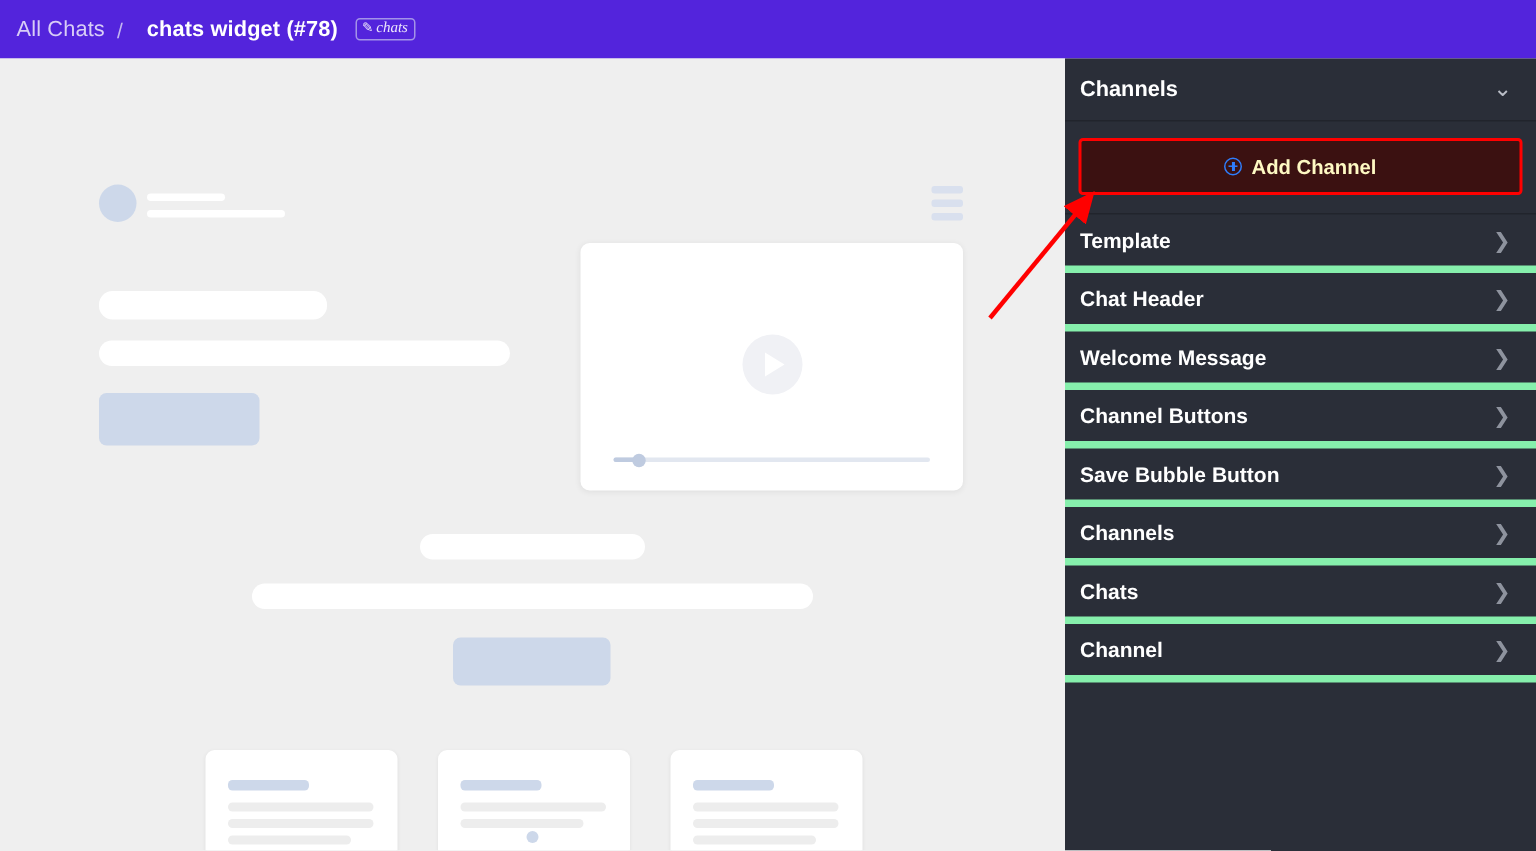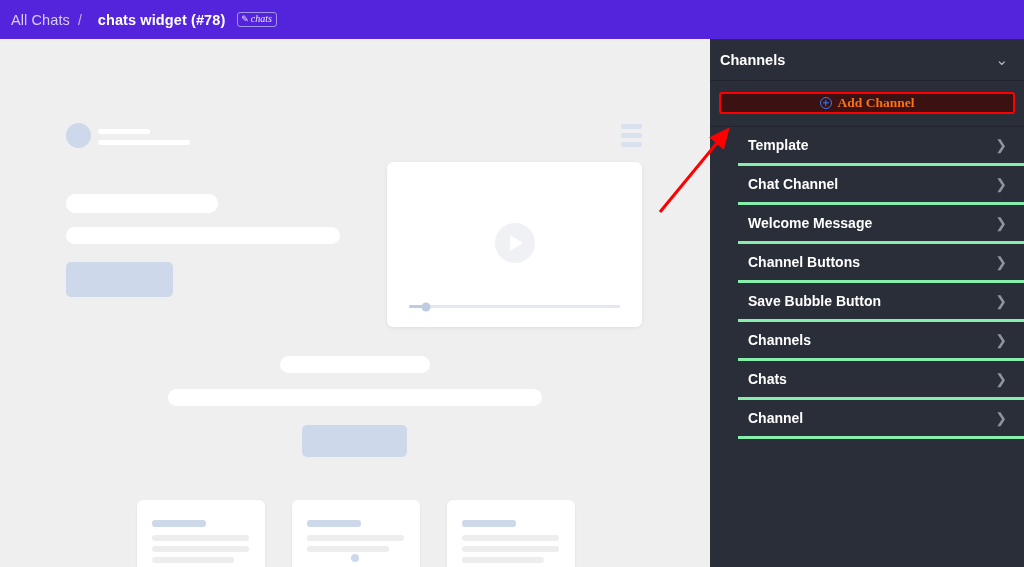--- a/index.html
+++ b/index.html
@@ -140,41 +140,40 @@
     border-bottom:1px solid #21242C;
     cursor:pointer;
     text-align:center;
   }
   .panel-head .ttl { color:#FFFFFF; font-size:14.5px; font-weight:bold; }
   .chev-d { color:#B9BDC6; font-size:15px; line-height:1; }
 
   .add-wrap { padding:11px 9px 12px 9px; border-bottom:1px solid #21242C; }
   .add-btn {
     display:flex; align-items:center; justify-content:center; gap:6px;
-    height:22px; width:100%;
+    height:38px; width:100%;
     background:#3B1111; border:2px solid #FF0000; border-radius:3px;
-    color:#f97316; font-size:13.5px; font-weight:bold;
-    cursor:pointer; font-family:Liberation Serif, serif;
+    color:#fef9c3; font-size:13.5px; font-weight:bold;
+    cursor:pointer; font-family:Liberation Sans, sans-serif;
   }
   .plus-circ {
     width:12px; height:12px; border:1.4px solid #2F7DFB; border-radius:50%;
     position:relative; display:inline-block;
   }
   .plus-circ::before, .plus-circ::after {
     content:""; position:absolute; background:#2F7DFB;
   }
   .plus-circ::before { left:50%; top:2px; bottom:2px; width:1.4px; transform:translateX(-50%); }
   .plus-circ::after { top:50%; left:2px; right:2px; height:1.4px; transform:translateY(-50%); }
 
   .menu-item {
     height:39px; display:flex; align-items:center; justify-content:space-between;
     padding:0 17px 0 10px;
-    border-bottom:3px solid #86efac;
+    border-bottom:5px solid #86efac;
     cursor:pointer;
-    margin-left:28px;
   }
   .menu-item .lbl { color:#FFFFFF; font-size:14px; font-weight:bold; }
   .chev-r { color:#8E939E; font-size:14px; line-height:1; }
 
   
   .arrow { position:absolute; left:650px; top:120px; pointer-events:none; }
 </style>
 </head>
 <body>
 
@@ -262,21 +261,21 @@
         <span class="plus-circ"></span>
         <span>Add Channel</span>
       </button>
     </div>
 
     <div class="menu-item">
       <span class="lbl">Template</span>
       <span class="chev-r">❯</span>
     </div>
     <div class="menu-item">
-      <span class="lbl">Chat Channel</span>
+      <span class="lbl">Chat Header</span>
       <span class="chev-r">❯</span>
     </div>
     <div class="menu-item">
       <span class="lbl">Welcome Message</span>
       <span class="chev-r">❯</span>
     </div>
     <div class="menu-item">
       <span class="lbl">Channel Buttons</span>
       <span class="chev-r">❯</span>
     </div>

